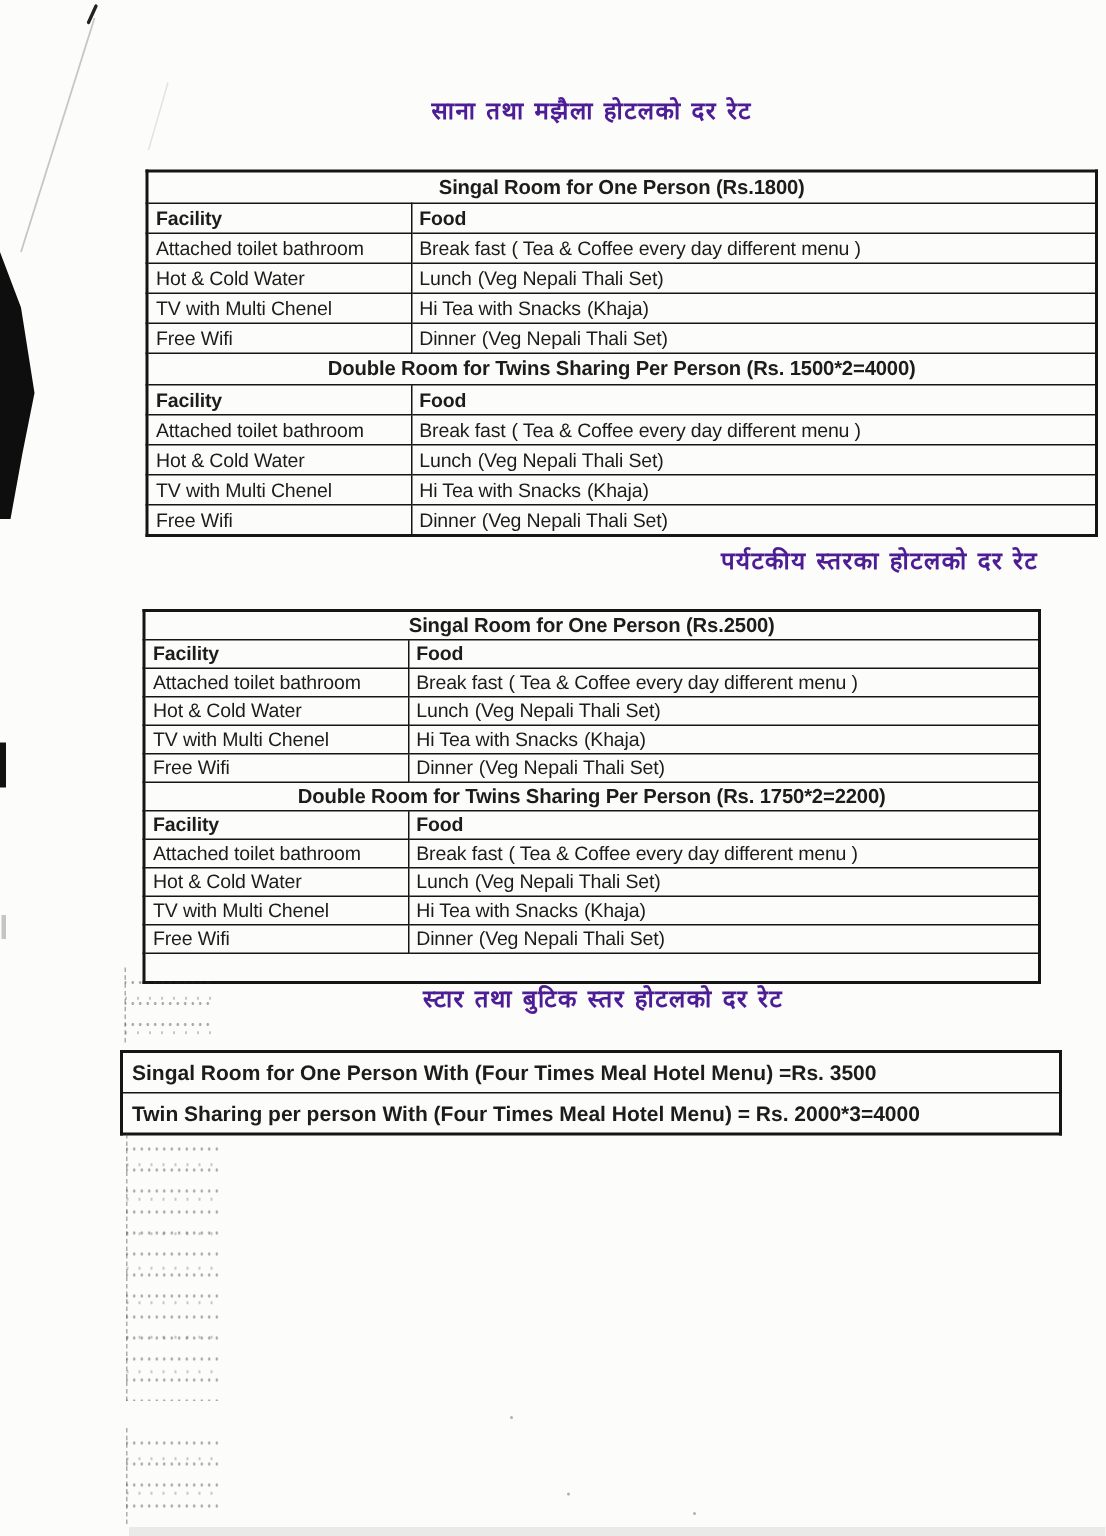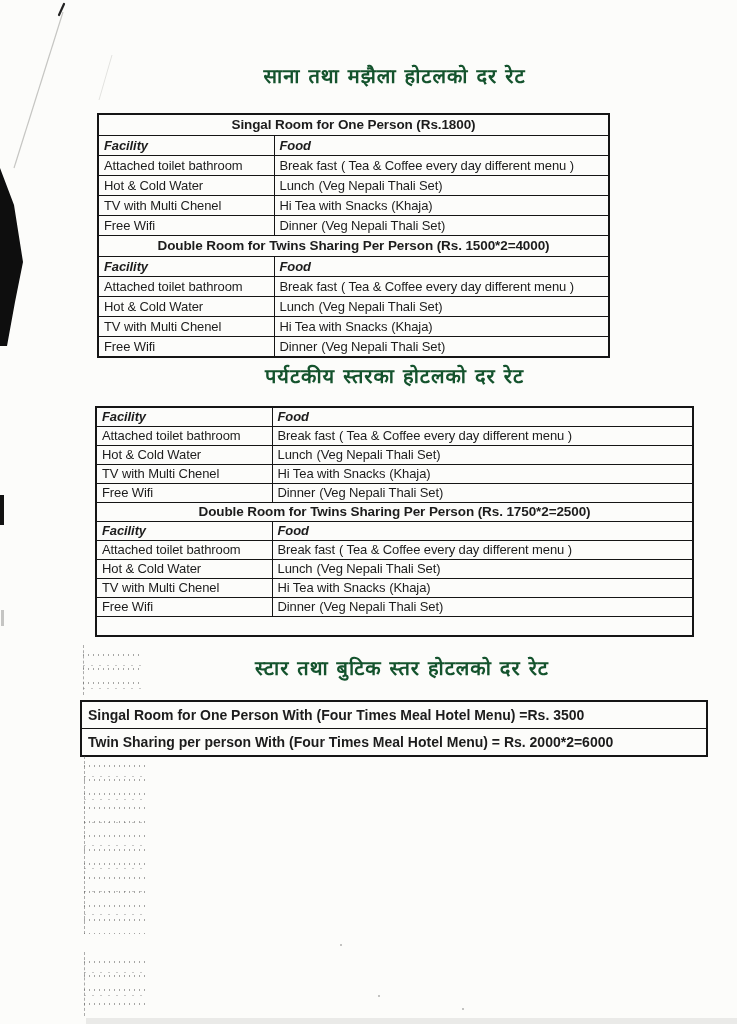--- a/index.html
+++ b/index.html
@@ -5,44 +5,44 @@
   html,body{margin:0;padding:0;}
   body{
     width:737px;height:1024px;position:relative;overflow:hidden;
     background:#fcfcfa;color:#1a1a1a;
     font-family:"Liberation Sans",sans-serif;
   }
   
   .nep-heading{
     position:absolute;text-align:center;
     font-family:"DejaVu Serif","Liberation Serif",serif;
-    font-weight:700;font-size:20px;color:#14532d;letter-spacing:1px;
+    font-weight:700;font-size:16px;color:#4c1d95;letter-spacing:1px;
     white-space:nowrap;
   }
   #heading-1{left:97px;top:62px;width:595px;}
-  #heading-2{left:97px;top:362px;width:595px;}
+  #heading-2{left:97px;top:362px;width:595px;text-align:right;}
   #heading-3{left:92px;top:654px;width:620px;}
 
   
   table.rate-table{
     position:absolute;border-collapse:collapse;table-layout:fixed;
     border:2.5px solid #151515;background:transparent;
   }
-  #table-1{left:97px;top:113px;width:513px;}
+  #table-1{left:97px;top:113px;width:635px;}
   #table-2{left:95px;top:406px;width:599px;}
   table.rate-table td{
     border:1.5px solid #151515;
     padding:0 5px;height:19px;line-height:1.05;
     font-size:13px;letter-spacing:-0.1px;color:#1c1c1c;
     overflow:hidden;white-space:nowrap;
   }
   #table-2 td{height:18px;}
   .col-fac{width:176px;}
   tr.title-row td{text-align:center;font-weight:700;font-size:13.5px;height:20px;}
-  tr.head-row td{font-weight:700;font-style:italic;}
+  tr.head-row td{font-weight:700;}
   tr.head-row td.food-head{text-align:left;}
   td.food-cell b{font-weight:400;}
   td.food-cell .fd{margin-left:4px;font-weight:400;}
   tr.spacer-row td{height:12px;}
 
   
   table.flat-table{
     position:absolute;border-collapse:collapse;table-layout:fixed;
     border:2.5px solid #151515;
   }
@@ -145,20 +145,23 @@
   </table>
 
 <div class="nep-heading" id="heading-2">पर्यटकीय स्तरका होटलको दर रेट</div>
 
 <table class="rate-table" id="table-2">
   <colgroup>
       <col class="col-fac">
       <col>
     </colgroup>
   <tbody>
+      <tr class="title-row">
+        <td colspan="2">Singal Room for One Person (Rs.2500)</td>
+      </tr>
   <tr class="head-row">
     <td>Facility</td>
     <td class="food-head">Food</td>
   </tr>
   <tr>
     <td>Attached toilet bathroom</td>
     <td class="food-cell"><b>Break fast</b><span class="fd">( Tea &amp; Coffee every day different menu )</span></td>
   </tr>
   <tr>
     <td>Hot &amp; Cold Water</td>
@@ -166,21 +169,21 @@
   </tr>
   <tr>
     <td>TV with Multi Chenel</td>
     <td class="food-cell"><b>Hi Tea with Snacks</b><span class="fd">(Khaja)</span></td>
   </tr>
   <tr>
     <td>Free Wifi</td>
     <td class="food-cell"><b>Dinner</b><span class="fd">(Veg Nepali Thali Set)</span></td>
   </tr>
   <tr class="title-row">
-        <td colspan="2">Double Room for Twins Sharing Per Person (Rs. 1750*2=2500)</td>
+        <td colspan="2">Double Room for Twins Sharing Per Person (Rs. 1750*2=2200)</td>
       </tr>
   <tr class="head-row">
     <td>Facility</td>
     <td class="food-head">Food</td>
   </tr>
   <tr>
     <td>Attached toilet bathroom</td>
     <td class="food-cell"><b>Break fast</b><span class="fd">( Tea &amp; Coffee every day different menu )</span></td>
   </tr>
   <tr>
@@ -202,21 +205,21 @@
   </table>
 
 <div class="nep-heading" id="heading-3">स्टार तथा बुटिक स्तर होटलको दर रेट</div>
 
 <table class="flat-table" id="table-3">
   <tbody>
       <tr>
     <td>Singal Room for One Person With (Four Times Meal Hotel Menu) =Rs. 3500</td>
   </tr>
   <tr>
-    <td>Twin Sharing per person With (Four Times Meal Hotel Menu) = Rs. 2000*2=6000</td>
+    <td>Twin Sharing per person With (Four Times Meal Hotel Menu) = Rs. 2000*3=4000</td>
   </tr>
 </tbody>
   </table>
 
 <div class="ghost" id="ghost-a"></div>
 <div class="ghost" id="ghost-b"></div>
 <div class="ghost" id="ghost-c"></div>
 <div class="ghost" id="ghost-d"></div>
 <div class="ghost" id="ghost-e"></div>
 <div class="stray-dot" style="left:378px;top:995px;"></div>

